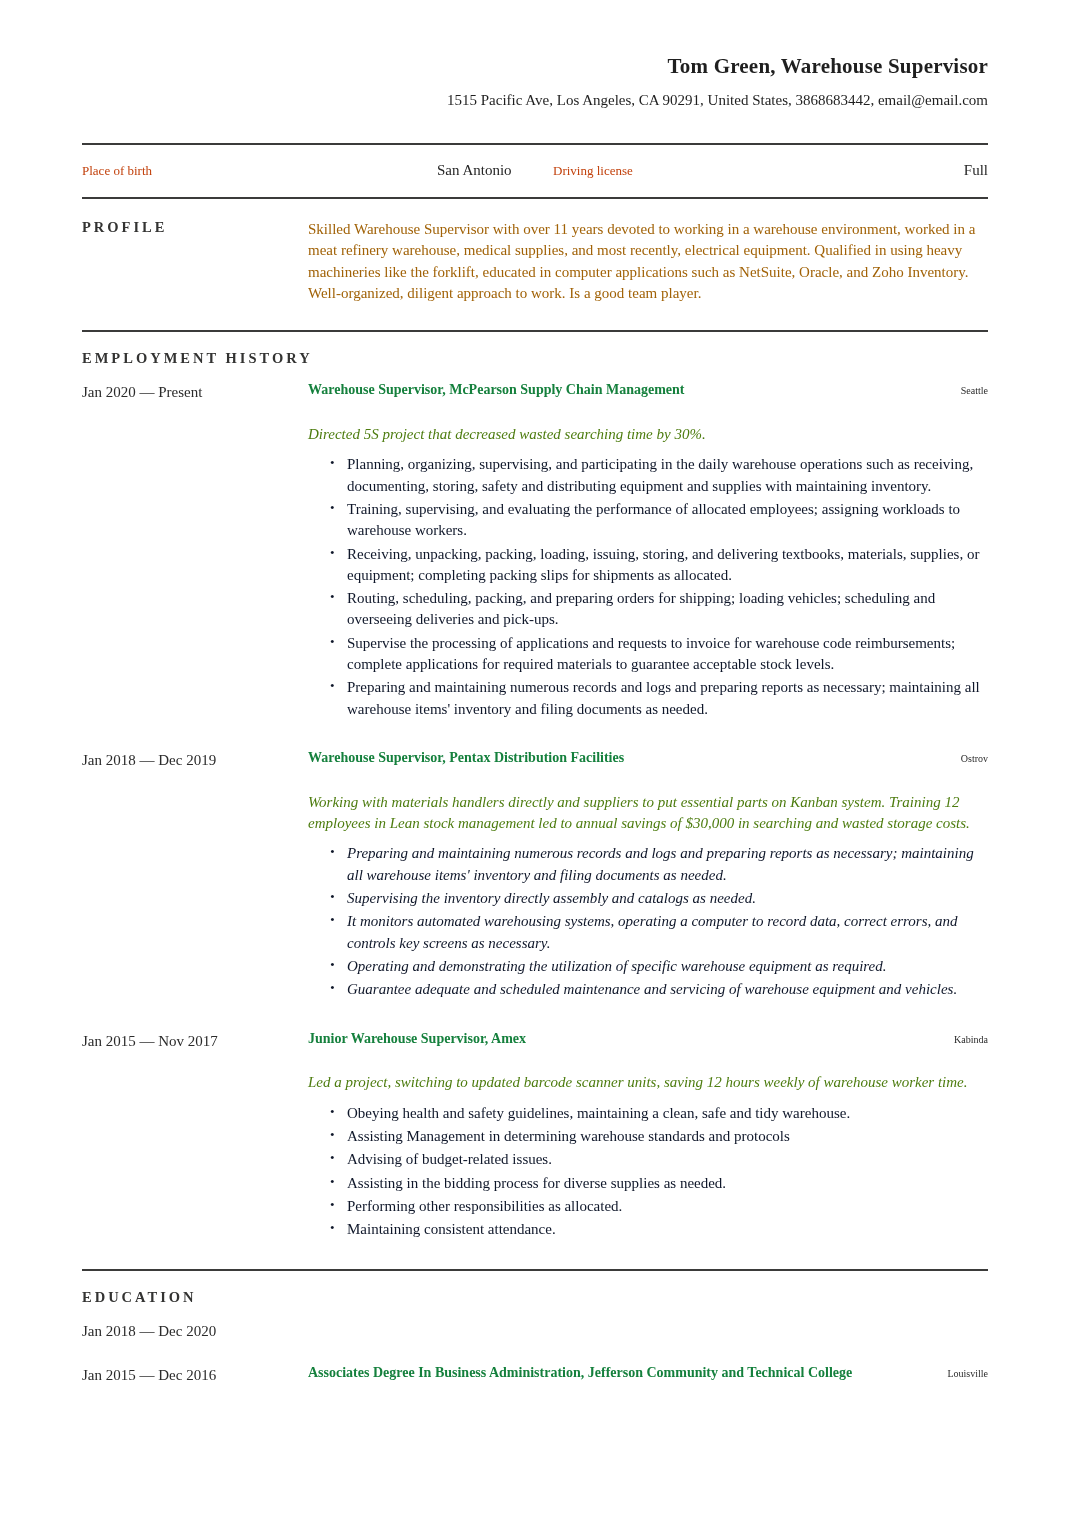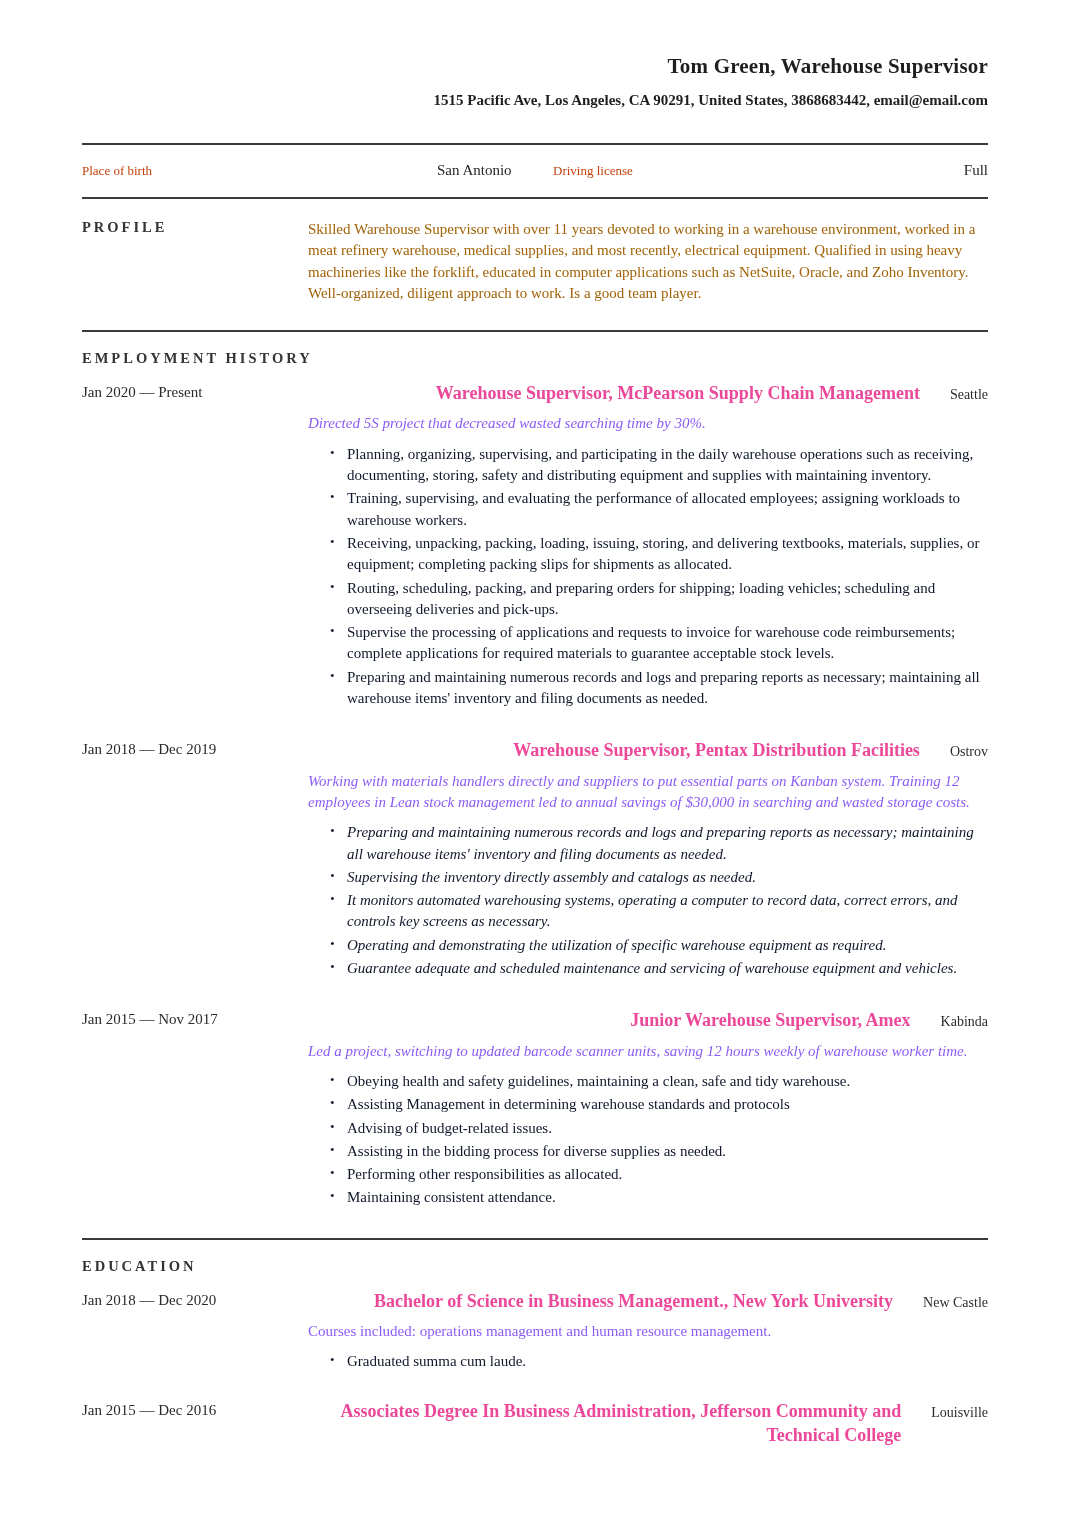--- a/index.html
+++ b/index.html
@@ -19,21 +19,21 @@
   .doc-header { text-align: right; }
   .doc-name {
     font-size: 21px;
     font-weight: 700;
     letter-spacing: 0.2px;
     color: #1f1f1f;
   }
   .doc-contact {
     margin-top: 13px;
     font-size: 15px;
-    font-weight: 700;
+    font-weight: 400;
     color: #1f1f1f;
   }
   
   .rule {
     border: none;
     border-top: 2px solid #3b3b3a;
     height: 0;
   }
   .rule-top { margin-top: 34px; }
   
@@ -79,38 +79,37 @@
     font-size: 15px;
     color: #2b2b2b;
     padding-top: 3px;
   }
   .title-row {
     display: flex;
     align-items: baseline;
   }
   .entry-title {
     flex: 1;
-    font-size: 18px;
+    font-size: 14px;
     font-weight: 700;
     line-height: 1.35;
-    color: #ec4899;
+    color: #15803d;
     padding-right: 30px;
-    text-align: right;
   }
   .entry-location {
-    font-size: 14px;
+    font-size: 10px;
     color: #2b2b2b;
     white-space: nowrap;
     text-align: right;
   }
   .entry-summary {
-    margin-top: 8px;
+    margin-top: 24px;
     font-size: 15px;
     line-height: 1.42;
-    color: #8b5cf6;
+    color: #4d7c0f;
   }
   .italic { font-style: italic; }
   .bullets {
     list-style: none;
     margin-top: 9px;
   }
   .bullets li {
     position: relative;
     padding-left: 39px;
     font-size: 15px;
@@ -216,30 +215,20 @@
     </div>
   </div>
 
   <hr class="rule">
 
   <div class="section-block">
     <div class="section-heading">EDUCATION</div>
 
     <div class="entry edu-entry">
       <div class="entry-dates">Jan 2018 — Dec 2020</div>
-      <div class="entry-body">
-        <div class="title-row">
-          <div class="entry-title">Bachelor of Science in Business Management.,  New York University</div>
-          <div class="entry-location">New Castle</div>
-        </div>
-        <p class="entry-summary">Courses included: operations management and human resource management.</p>
-        <ul class="bullets">
-          <li>Graduated summa cum laude.</li>
-        </ul>
-      </div>
     </div>
 
     <div class="entry edu-entry">
       <div class="entry-dates">Jan 2015 — Dec 2016</div>
       <div class="entry-body">
         <div class="title-row">
           <div class="entry-title">Associates Degree In Business Administration, Jefferson Community and Technical College</div>
           <div class="entry-location">Louisville</div>
         </div>
       </div>

